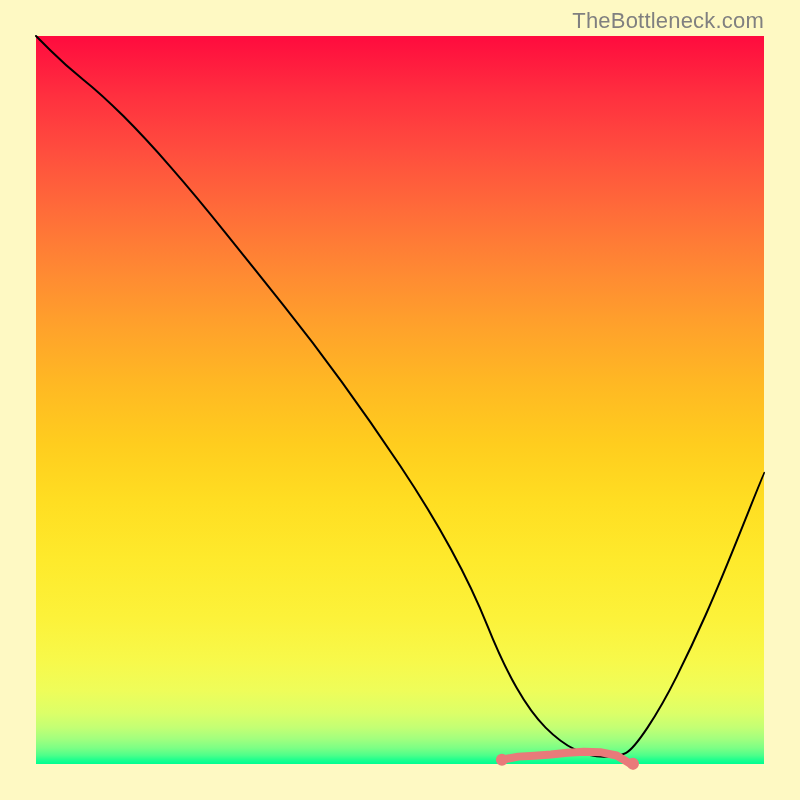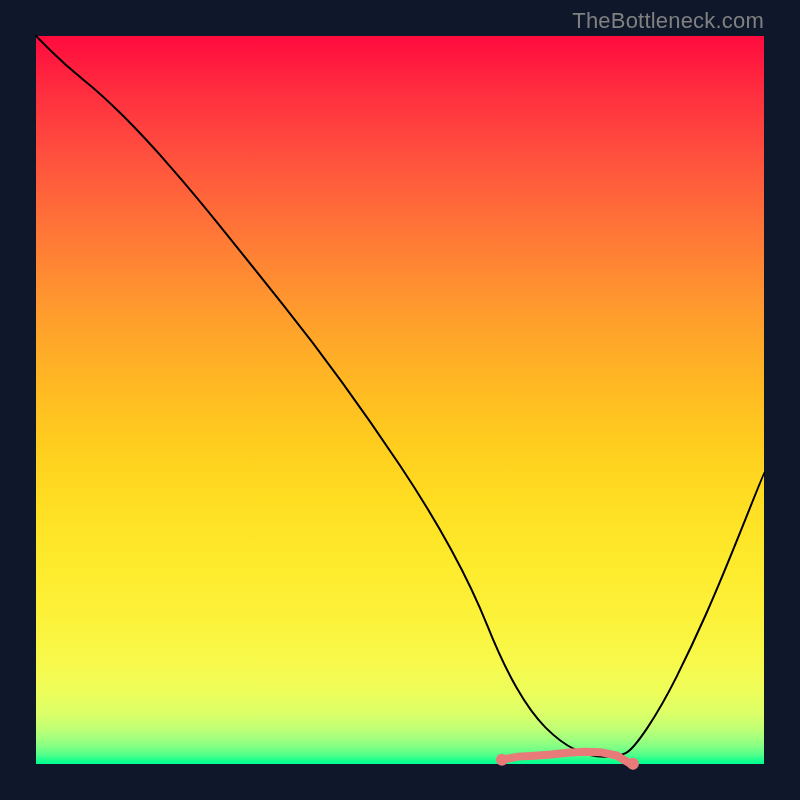--- a/index.html
+++ b/index.html
@@ -10,21 +10,21 @@
     background: #000;
     overflow: hidden;
     font-family: Arial, Helvetica, sans-serif;
   }
   .frame {
     position: absolute;
     left: 0;
     top: 0;
     width: 800px;
     height: 800px;
-    background: #0f172a;
+    background: #fef9c3;
   }
   .plot {
     position: absolute;
     left: 36px;
     top: 36px;
     width: 728px;
     height: 728px;
     
     background: linear-gradient(to bottom,
       #ff0b3e 0%,

